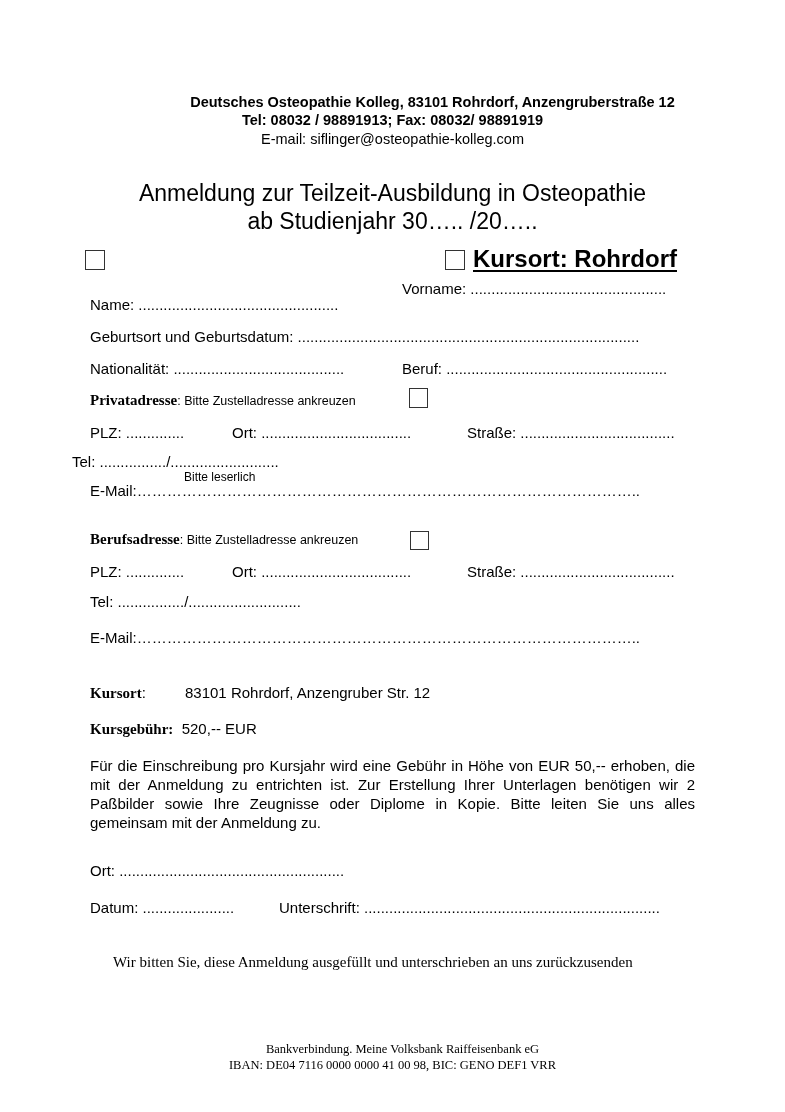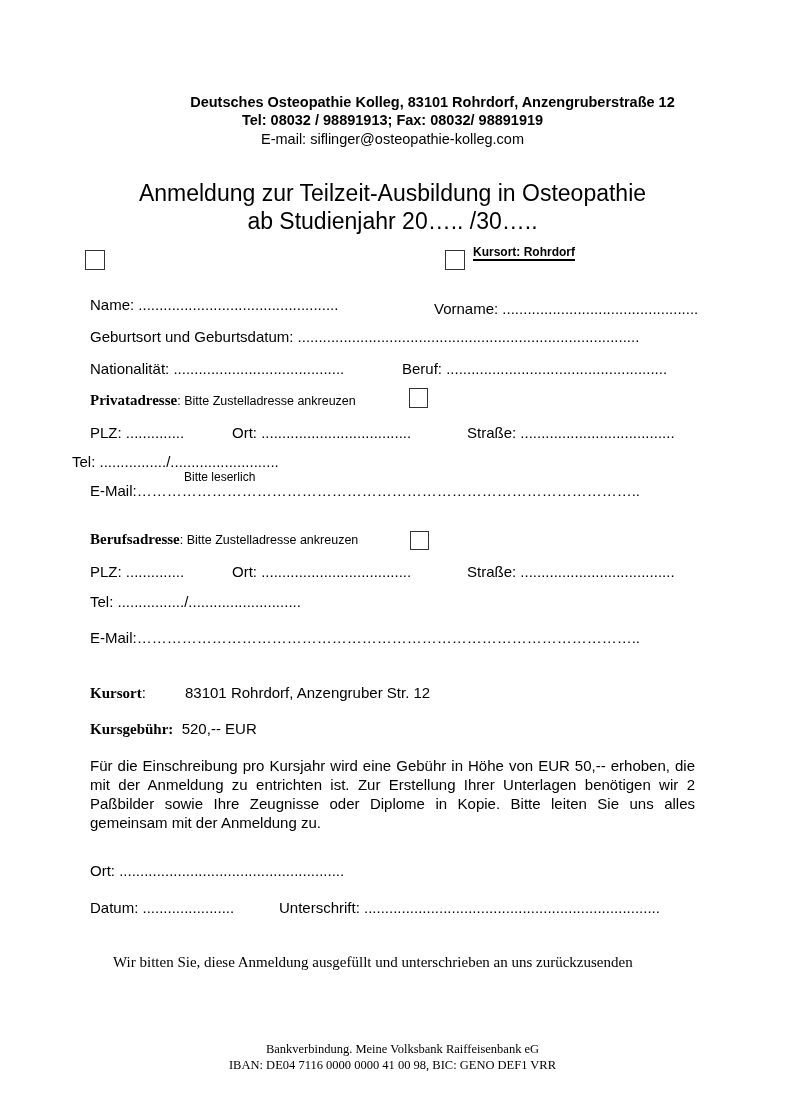--- a/index.html
+++ b/index.html
@@ -28,21 +28,21 @@
       position: absolute;
       width: 17px;
       height: 17px;
       border: 1.5px solid #333;
       box-sizing: border-box;
       background: #fff;
       cursor: pointer;
     }
     .kursort-title {
       font-weight: bold;
-      font-size: 12px;
+      font-size: 24px;
       text-decoration: underline;
       text-decoration-thickness: 2px;
       text-underline-offset: 3px;
     }
     .para {
       position: absolute;
       left: 90px;
       width: 605px;
       font-size: 15px;
       line-height: 19px;
@@ -52,28 +52,28 @@
     .field { cursor: text; }
   </style>
 </head>
 <body>
 
 <div class="abs center hdr-bold" style="top:93px;padding-left:40px;">Deutsches Osteopathie Kolleg, 83101 Rohrdorf, Anzengruberstraße 12</div>
 <div class="abs center hdr-bold" style="top:111px;">Tel: 08032 / 98891913;  Fax: 08032/ 98891919</div>
 <div class="abs center hdr-reg" style="top:130px;">E-mail: siflinger@osteopathie-kolleg.com</div>
 
 <div class="abs center title" style="top:179px;">Anmeldung zur Teilzeit-Ausbildung in Osteopathie</div>
-<div class="abs center title" style="top:207px;">ab Studienjahr 20….. /30…..</div>
+<div class="abs center title" style="top:207px;">ab Studienjahr 30….. /20…..</div>
 
 <div class="checkbox" style="left:85px; top:250px; width:20px; height:20px;"></div>
 <div class="checkbox" style="left:445px; top:250px; width:20px; height:20px;"></div>
 <div class="abs kursort-title" style="left:473px; top:245px;">Kursort: Rohrdorf</div>
 
 <div class="abs f15 field" style="left:90px; top:296px;">Name: ................................................</div>
-<div class="abs f15 field" style="left:402px; top:300px;margin-left:32px;">Vorname: ...............................................</div>
+<div class="abs f15 field" style="left:402px; top:280px;">Vorname: ...............................................</div>
 <div class="abs f15 field" style="left:90px; top:328px;">Geburtsort und Geburtsdatum: ..................................................................................</div>
 <div class="abs f15 field" style="left:90px; top:360px;">Nationalität: .........................................</div>
 <div class="abs f15 field" style="left:402px; top:360px;">Beruf: .....................................................</div>
 
 <div class="abs f15" style="left:90px; top:391px;">
   <span class="bold">Privatadresse</span><span class="small">: Bitte Zustelladresse ankreuzen</span>
 </div>
 <div class="checkbox" style="left:409px; top:388px; width:19px; height:20px;"></div>
 <div class="abs f15 field" style="left:90px; top:424px;">PLZ: ..............</div>
 <div class="abs f15 field" style="left:232px; top:424px;">Ort: ....................................</div>

